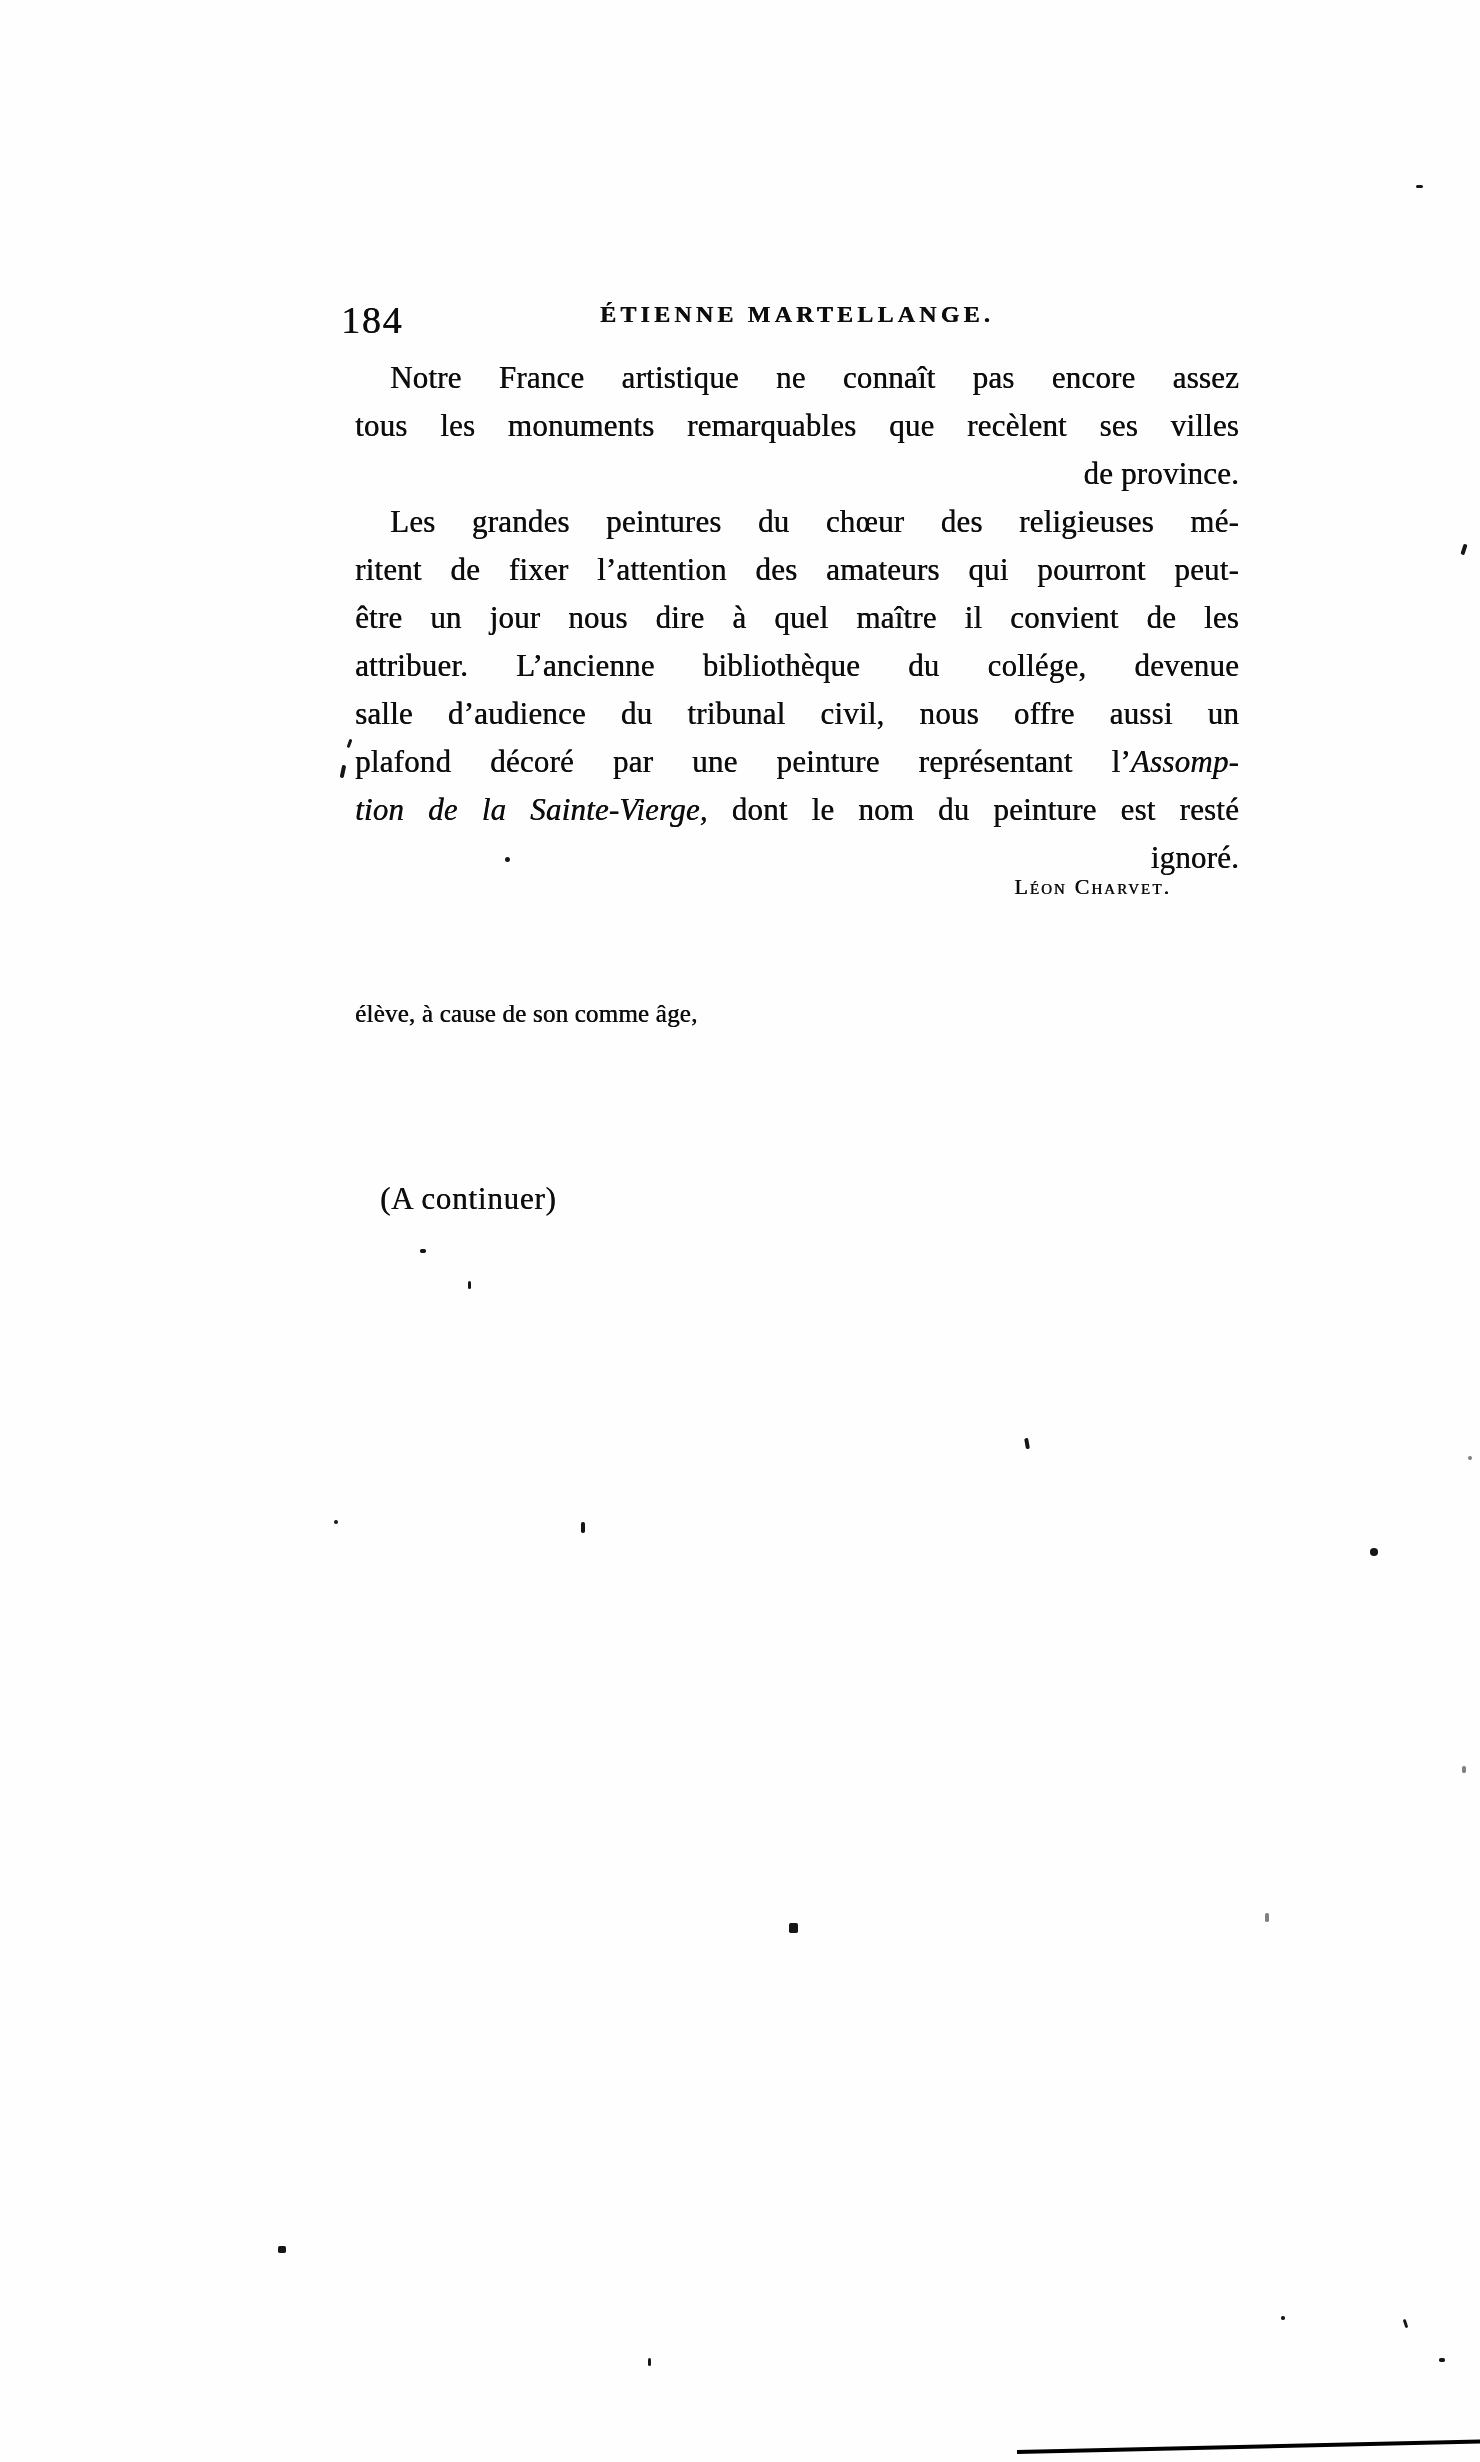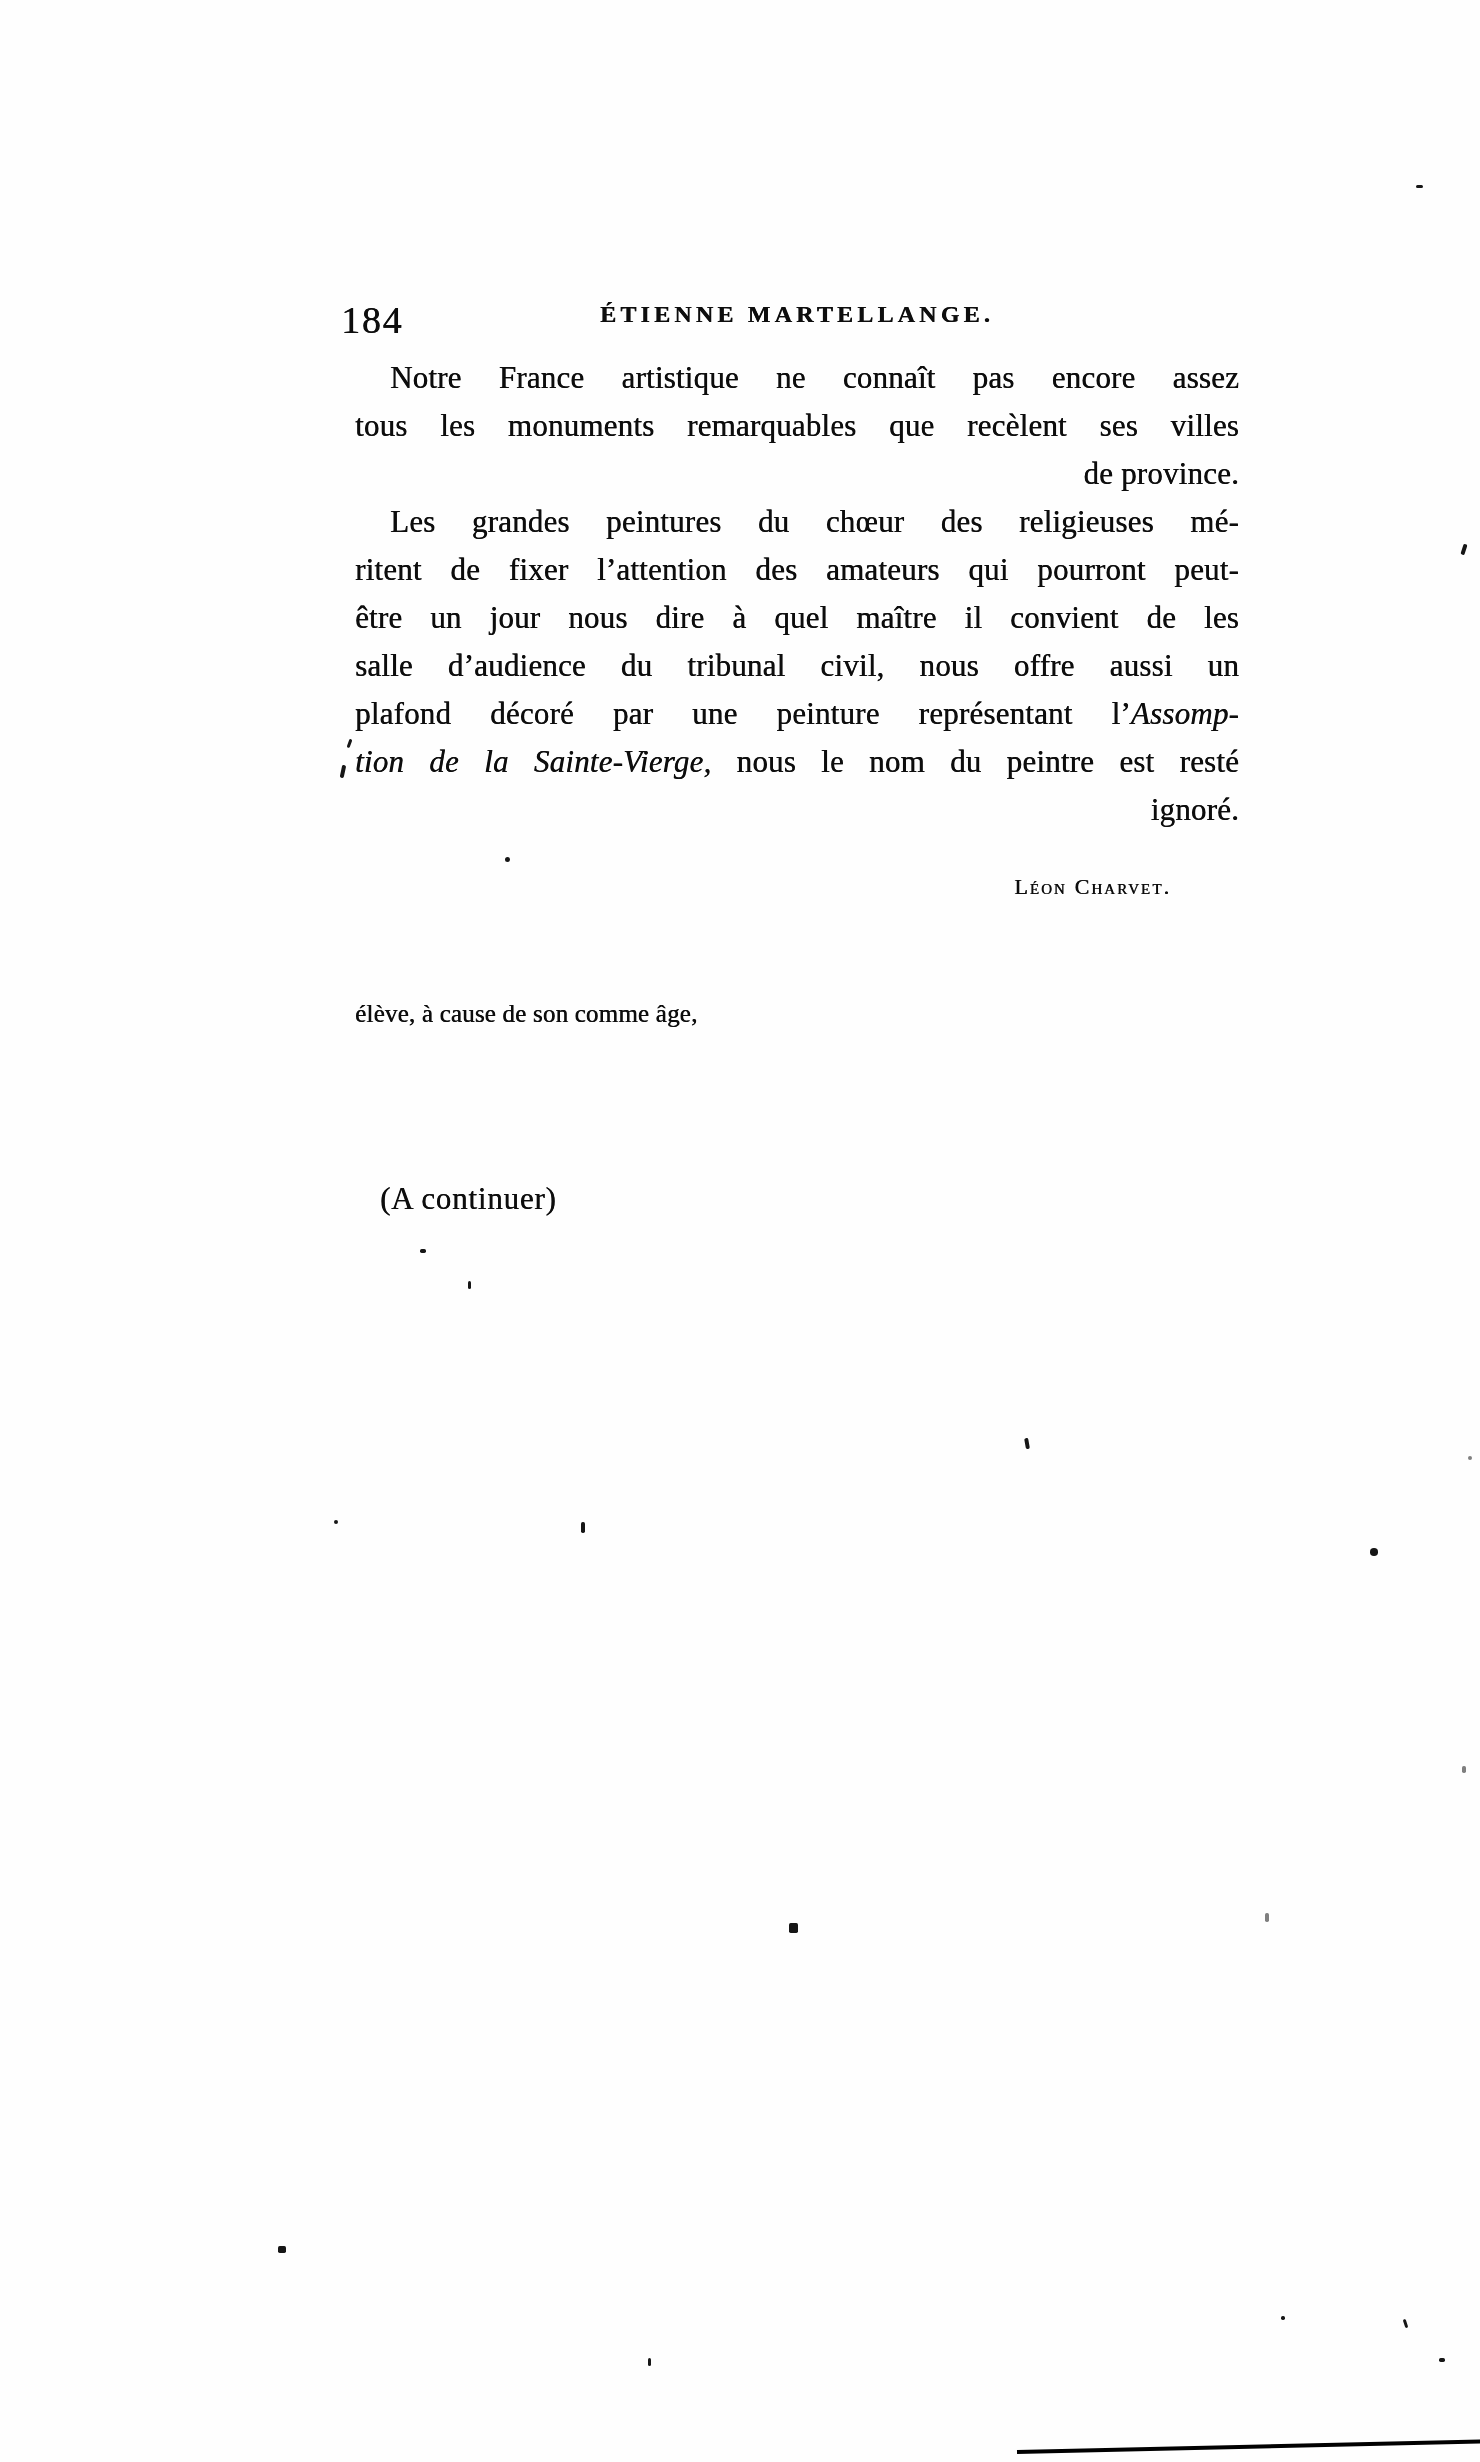--- a/index.html
+++ b/index.html
@@ -76,23 +76,24 @@
     <span class="running-title">ÉTIENNE MARTELLANGE.</span>
   </div>
 
   <div class="body-text">
       <div class="line jl ind"><span>Notre France artistique ne connaît pas encore assez</span></div>
       <div class="line jl"><span>tous les monuments remarquables que recèlent ses villes</span></div>
       <div class="line"><span>de province.</span></div>
       <div class="line jl ind"><span>Les grandes peintures du chœur des religieuses mé-</span></div>
       <div class="line jl"><span>ritent de fixer l’attention des amateurs qui pourront peut-</span></div>
       <div class="line jl"><span>être un jour nous dire à quel maître il convient de les</span></div>
+      <div class="line jl"><span>attribuer. L’ancienne bibliothèque du collége, devenue</span></div>
       <div class="line jl"><span>salle d’audience du tribunal civil, nous offre aussi un</span></div>
       <div class="line jl"><span>plafond décoré par une peinture représentant l’</span><span class="it">Assomp-</span></div>
-      <div class="line jl"><span class="it">tion de la Sainte-Vierge,</span><span> nous le nom du peintre est resté</span></div>
+      <div class="line jl"><span class="it">tion de la Sainte-Vierge,</span><span> dont le nom du peinture est resté</span></div>
       <div class="line"><span>ignoré.</span></div>
     </div>
 
   <div class="signature">Léon Charvet.</div>
 
   <div class="footnote">
     <div class="fn-line">élève, à cause de son comme âge,</div>
   </div>
 
   <div class="continuation">(A continuer)</div>

